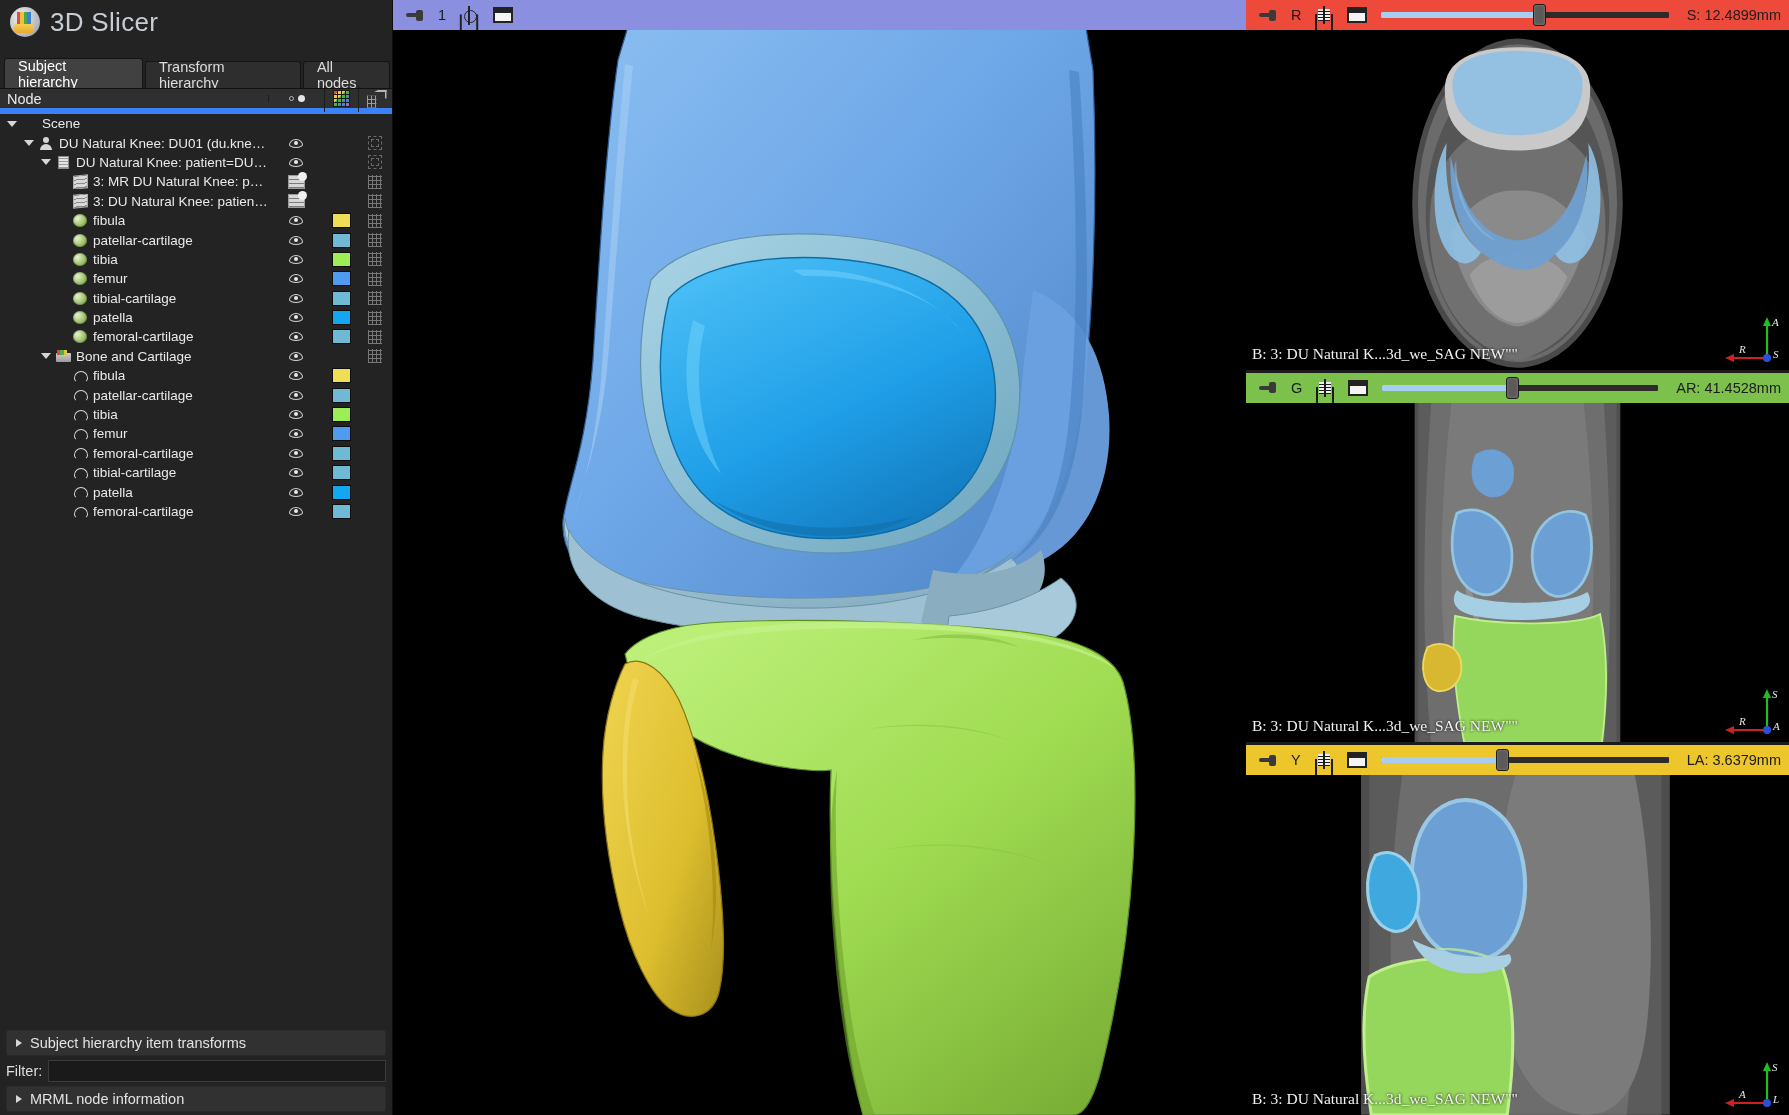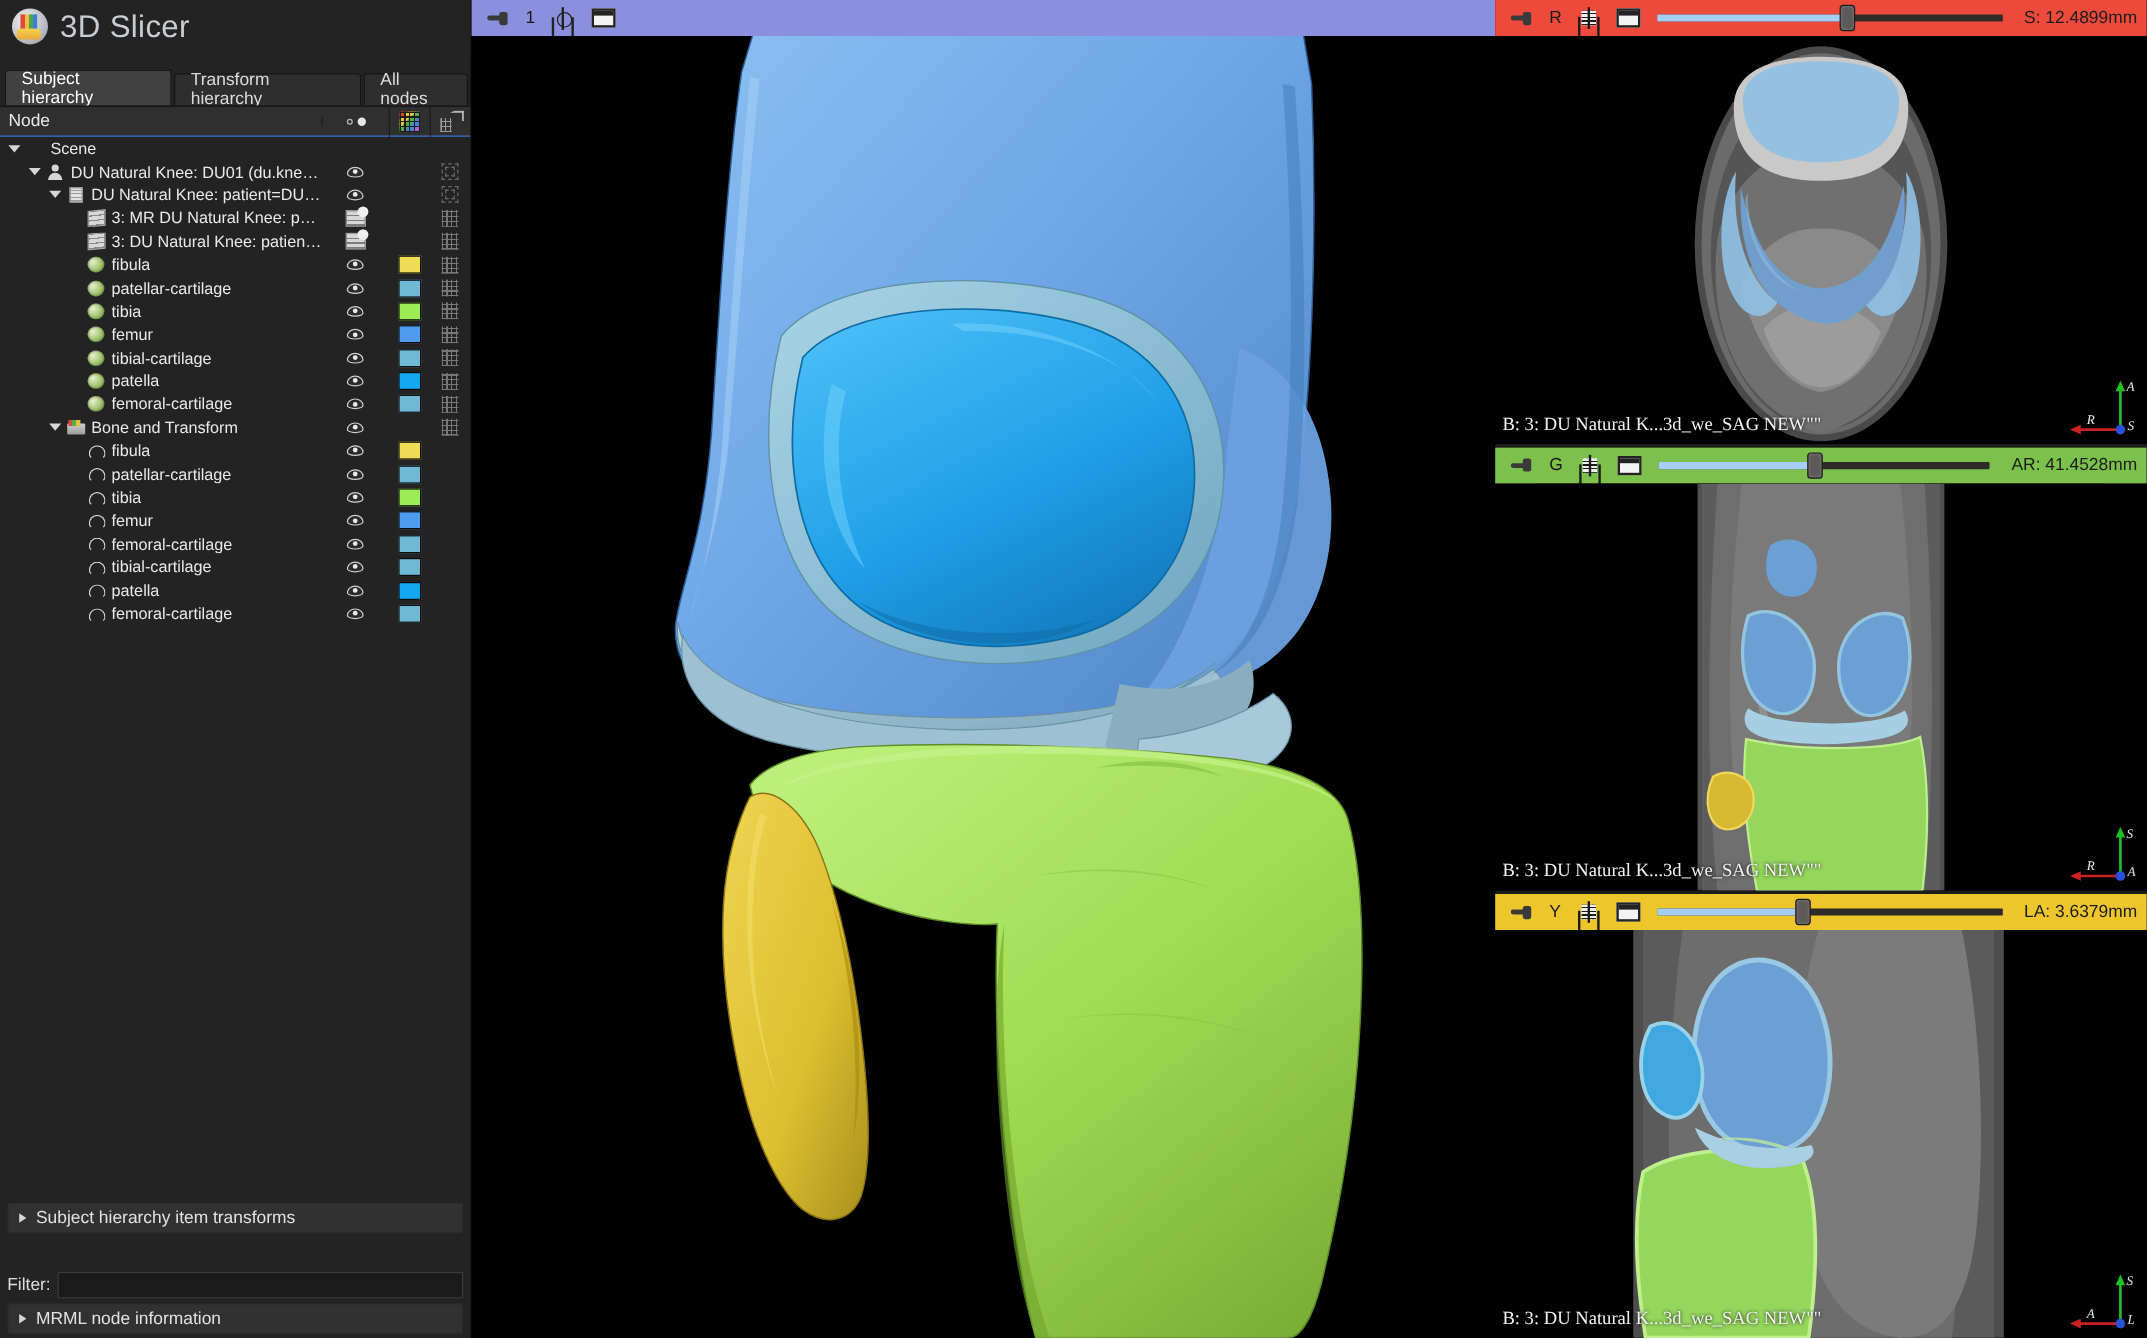--- a/index.html
+++ b/index.html
@@ -78,21 +78,21 @@
     display: flex; align-items: center;
     border-radius: 3px 3px 0 0;
     margin-right: 2px;
   }
   .tab.active { background: #414141; color: #ffffff; height: 30px; }
 
   .tree-header {
     display: flex; align-items: center;
     height: 26px; background: #2f2f2f;
     border-top: 1px solid #121212;
-    border-bottom: 1px solid #3b82f6;
+    border-bottom: 6px solid #3b82f6;
     color: #e8e8e8; font-size: 14.5px;
   }
   .tree-header .col-node { flex: 1; padding-left: 7px; }
   .tree-header .col-btn {
     width: 34px; height: 26px; display: flex; align-items: center; justify-content: center;
     border-left: 1px solid #1d1d1d;
   }
   .eye-col-head { display: flex; gap: 4px; align-items: center; width: 56px; justify-content: center; border-left: 1px solid #1d1d1d;}
   .dot-sm { width: 5px; height: 5px; border-radius: 50%; border: 1px solid #b9b9b9; }
   .dot-lg { width: 7px; height: 7px; border-radius: 50%; background: #e6e6e6; }
@@ -218,21 +218,21 @@
   }
   .help-circle {
     width: 19px; height: 19px; border-radius: 50%;
     background: #e08020; color: #fff; font-size: 14px; font-weight: bold;
     display: flex; align-items: center; justify-content: center;
     margin-left: auto; margin-right: 10px;
   }
   .filter-row {
     display: flex; align-items: center; gap: 6px;
     height: 30px; padding: 0 6px; background: #232323;
-    font-size: 14.5px; color: #dedede; margin-top: 28px;
+    font-size: 14.5px; color: #dedede;
   }
   .filter-input {
     flex: 1; height: 22px; background: #1a1a1a; border: 1px solid #3b3b3b;
     color: #ddd; font-size: 13px; padding: 0 5px;
     font-family: "Liberation Sans", sans-serif;
   }
 
   
   .center { width: 853px; flex: none; display: flex; flex-direction: column; background:#000; position: relative;}
   .view-bar {
@@ -560,21 +560,21 @@
           </span>
         </div>
         <div class="tree-row">
           <div class="label-wrap" style="padding-left: 38px;">
             <span class="arrow">
               <i class="tri down" style="display:block"></i>
             </span>
             <span class="ico">
               <i class="ico-folder-bc" style="display:block"></i>
             </span>
-            <span class="txt">Bone and Transform</span>
+            <span class="txt">Bone and Cartilage</span>
           </div>
           <span class="eye-cell">
             <i class="eye"></i>
           </span>
           <span class="swatch-cell"></span>
           <span class="trans-cell">
             <i class="transform-ico"></i>
           </span>
         </div>
         <div class="tree-row">

